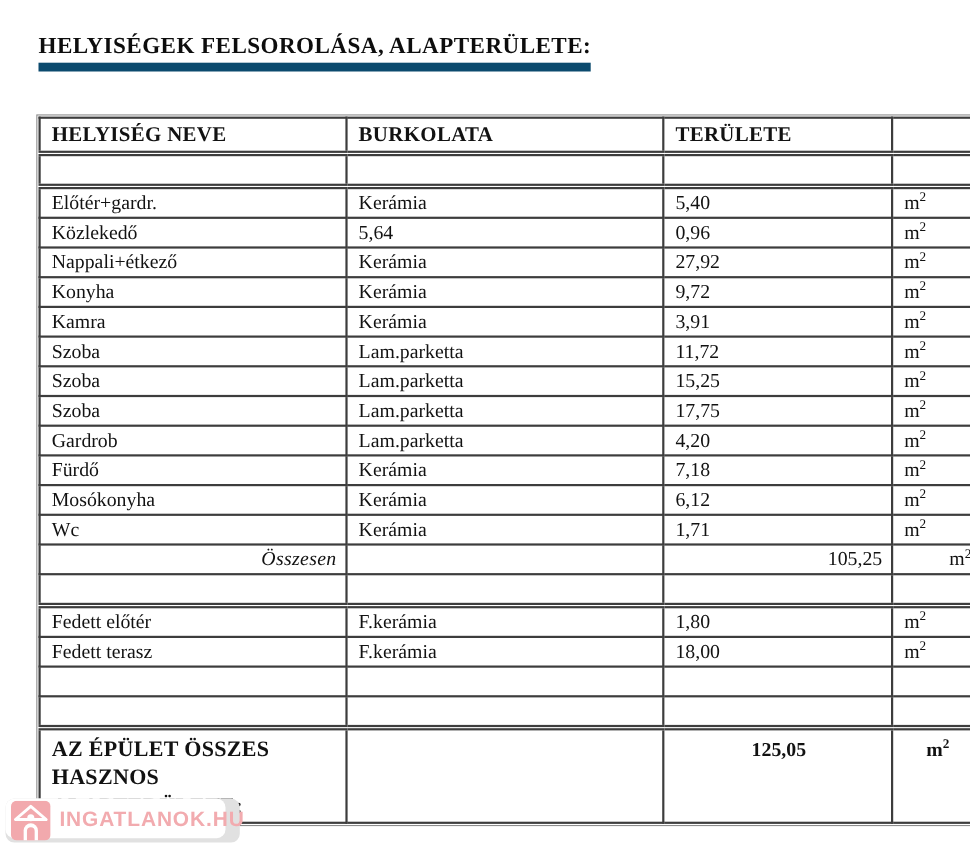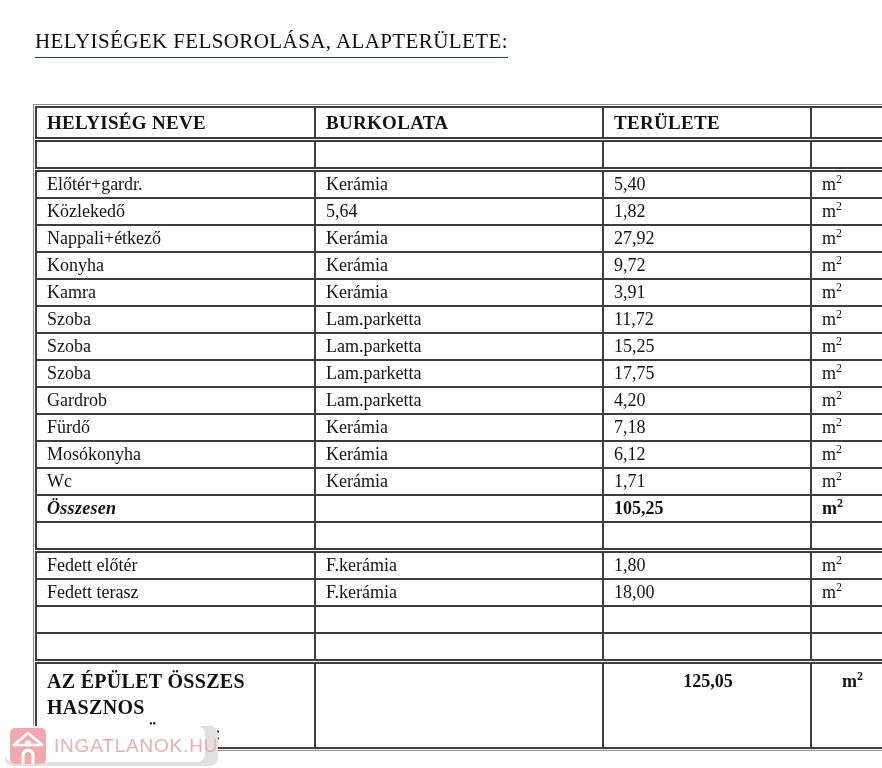--- a/index.html
+++ b/index.html
@@ -10,24 +10,24 @@
     background: #ffffff;
     font-family: "Liberation Serif", serif;
     color: #121212;
   }
 
   
   .doc-title {
     position: absolute;
     left: 35px; top: 29px;
     font-size: 21px;
-    font-weight: normal;
+    font-weight: bold;
     letter-spacing: 0.4px;
     color: #0d0d0d;
-    border-bottom: 1px solid #0c4a6e;
+    border-bottom: 8px solid #0c4a6e;
     padding-bottom: 3px;
     white-space: nowrap;
   }
 
   
   .table-outer {
     position: absolute;
     left: 33px; top: 104px;
     width: 862px;              
     border: 1px solid #8d8d8d; 
@@ -56,21 +56,21 @@
     letter-spacing: 0.3px;
     border-bottom: 5px double #3d3d3d;
   }
   table.rooms td {
     height: 23px;
     font-size: 18px;
     line-height: 23px;
   }
   tr.divider td { border-top: 5px double #3d3d3d; margin-top: 28px; }
 
-  tr.total td { font-weight: bold; }
+  tr.total td { font-weight: normal; text-align: right; }
   tr.total td.c-name { font-style: italic; letter-spacing: 0.3px; }
 
   tr.tall td {
     height: 74px;
     vertical-align: top;
     padding-top: 4px;
     white-space: normal;
     line-height: 26px;
   }
   tr.tall td.c-name {
@@ -101,21 +101,21 @@
     position: absolute;
     left: 5px; top: 2px;
     width: 36px; height: 36px;
     display: block;
   }
   .logo-text {
     position: absolute;
     left: 49px; top: 9px;
     font-family: "Liberation Sans", sans-serif;
     font-size: 19px;
-    font-weight: normal;
+    font-weight: bold;
     letter-spacing: 0.8px;
     color: #f2abaf;
     white-space: nowrap;
   }
 </style>
 </head>
 <body>
 
 <div class="doc-title">HELYISÉGEK FELSOROLÁSA, ALAPTERÜLETE:</div>
 
@@ -144,21 +144,21 @@
         </tr>
         <tr class="divider">
           <td class="c-name">Előtér+gardr.</td>
           <td class="c-covering">Kerámia</td>
           <td class="c-area">5,40</td>
           <td class="c-unit">m<sup>2</sup></td>
         </tr>
         <tr>
           <td class="c-name">Közlekedő</td>
           <td class="c-covering">5,64</td>
-          <td class="c-area">1,82</td>
+          <td class="c-area">0,96</td>
           <td class="c-unit">m<sup>2</sup></td>
         </tr>
         <tr>
           <td class="c-name">Nappali+étkező</td>
           <td class="c-covering">Kerámia</td>
           <td class="c-area">27,92</td>
           <td class="c-unit">m<sup>2</sup></td>
         </tr>
         <tr>
           <td class="c-name">Konyha</td>

